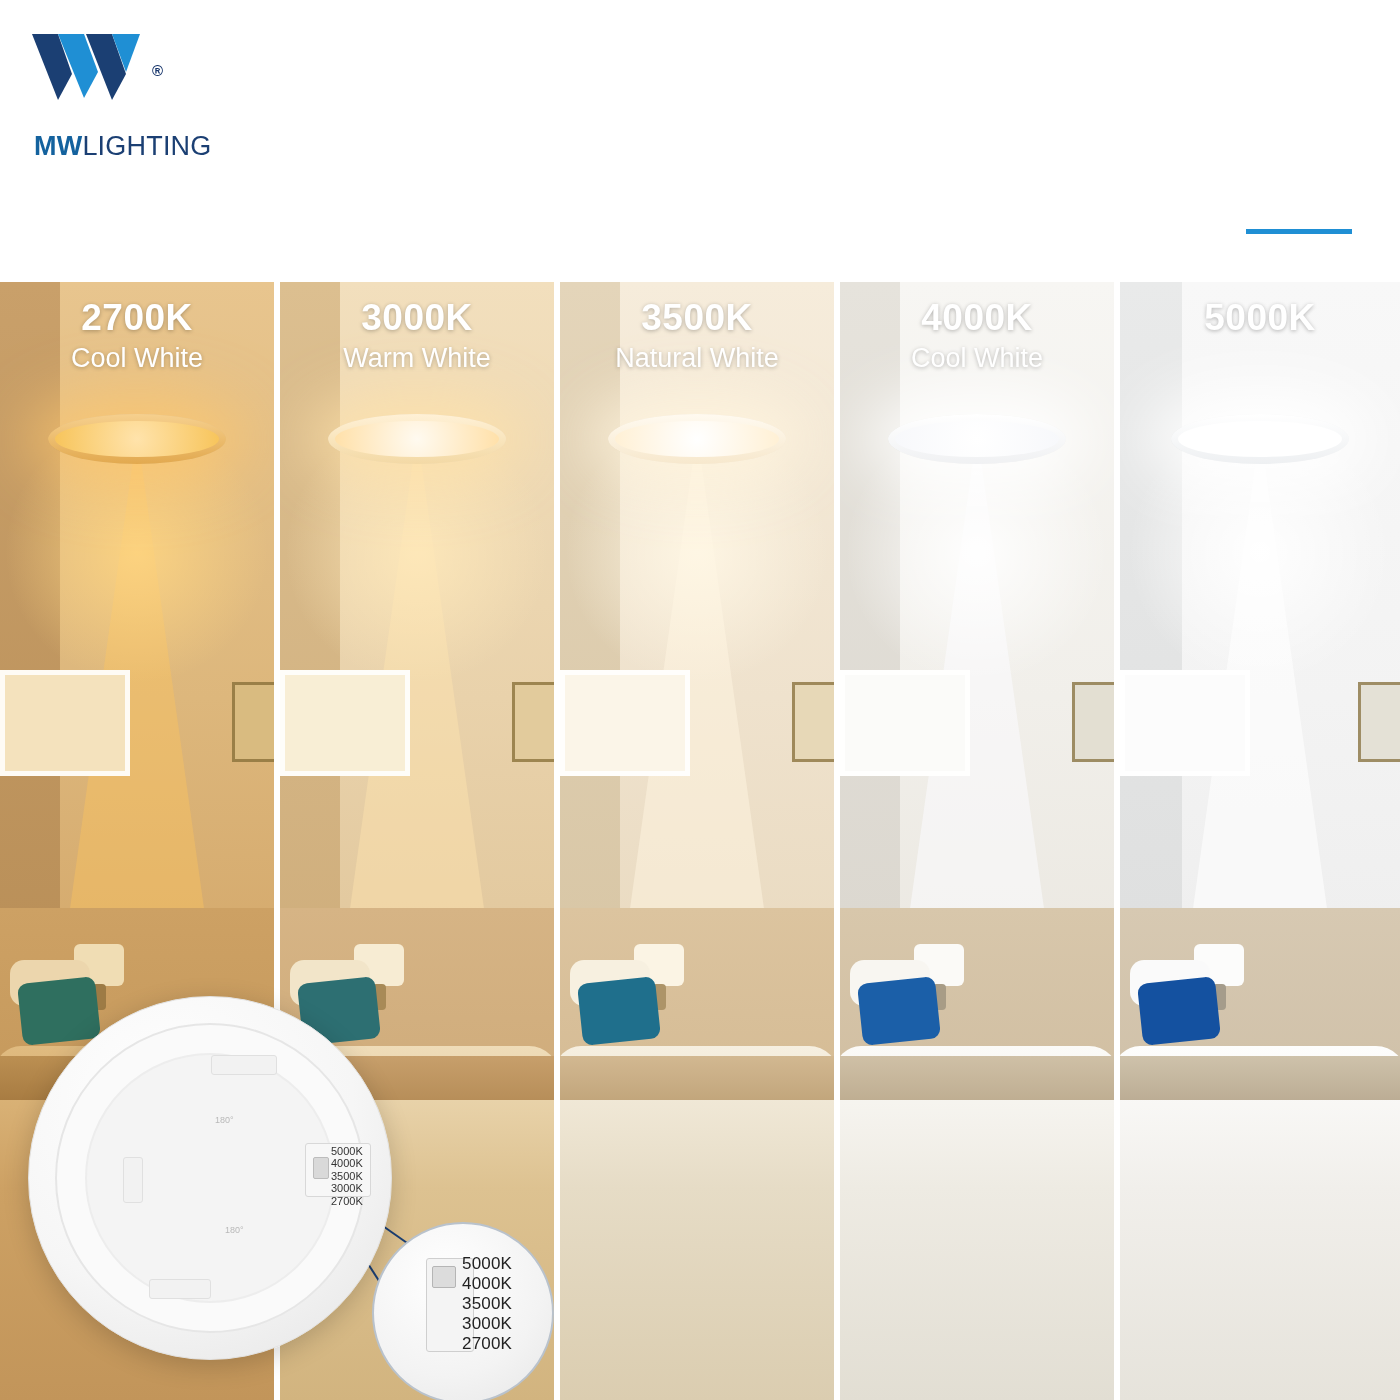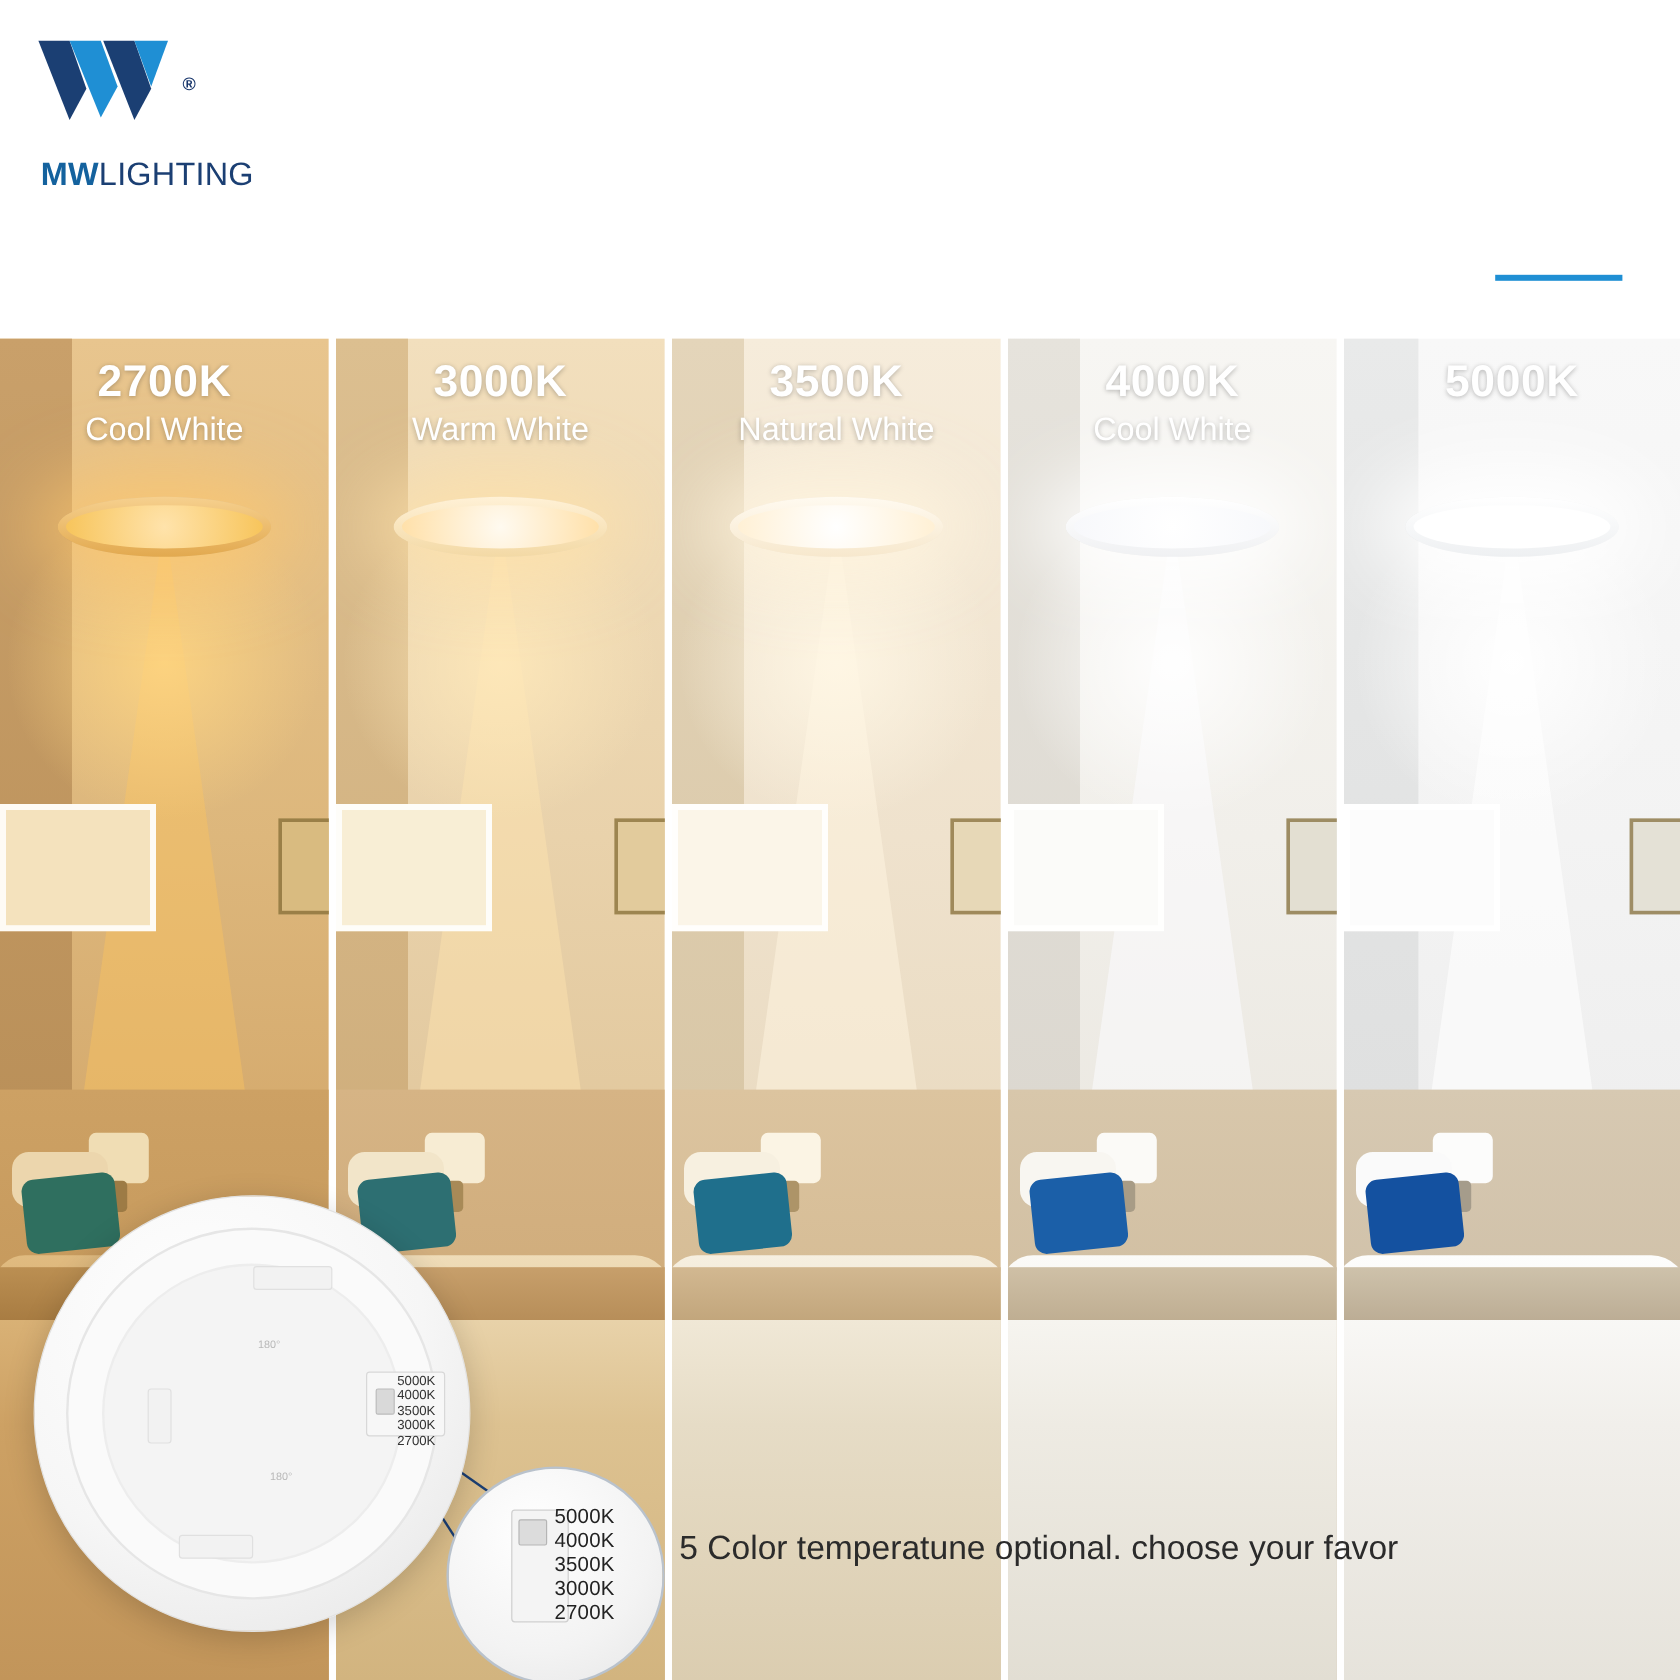--- a/index.html
+++ b/index.html
@@ -272,17 +272,16 @@
       <div class="zs-labels">
         <div>5000K</div>
         <div>4000K</div>
         <div>3500K</div>
         <div>3000K</div>
         <div>2700K</div>
       </div>
     </div>
 
     <div class="caption">
-      <div>5 Color temperatune optional. choose your favor</div>
     </div>
   </div>
 
 </div>
 
 </body></html>

